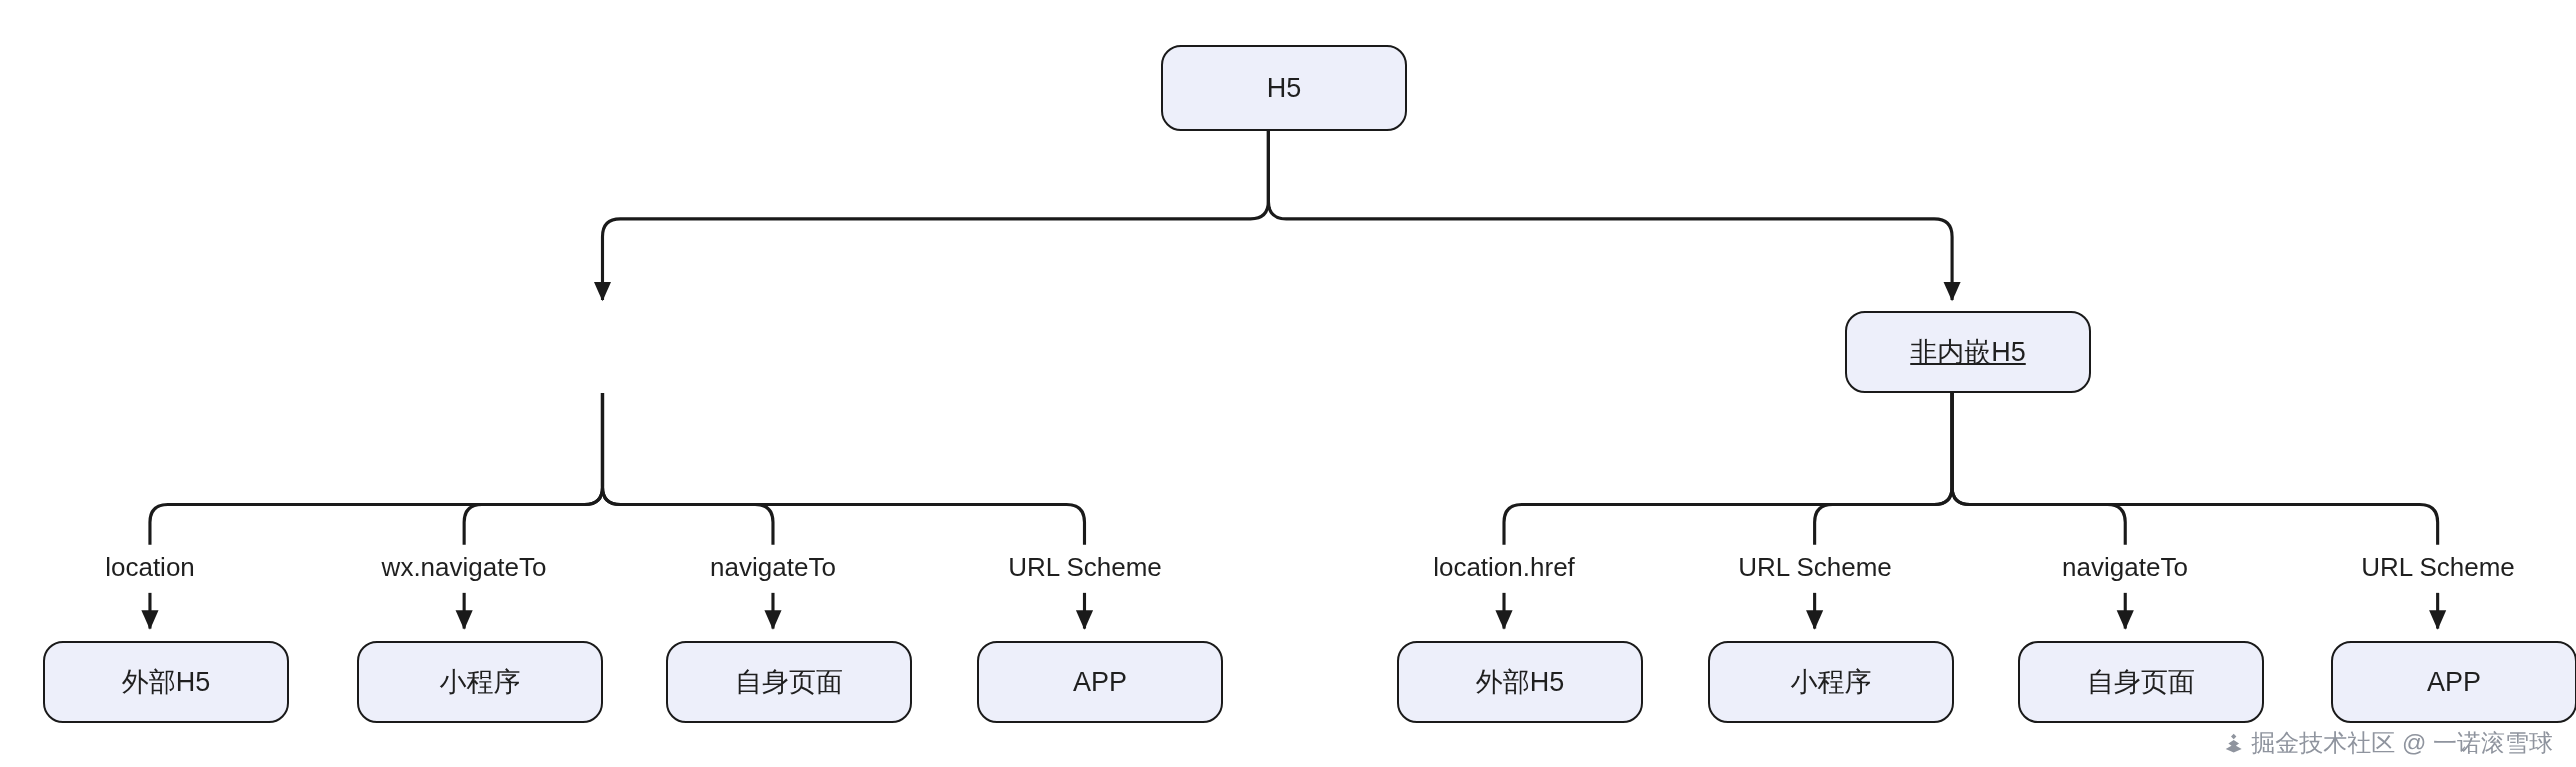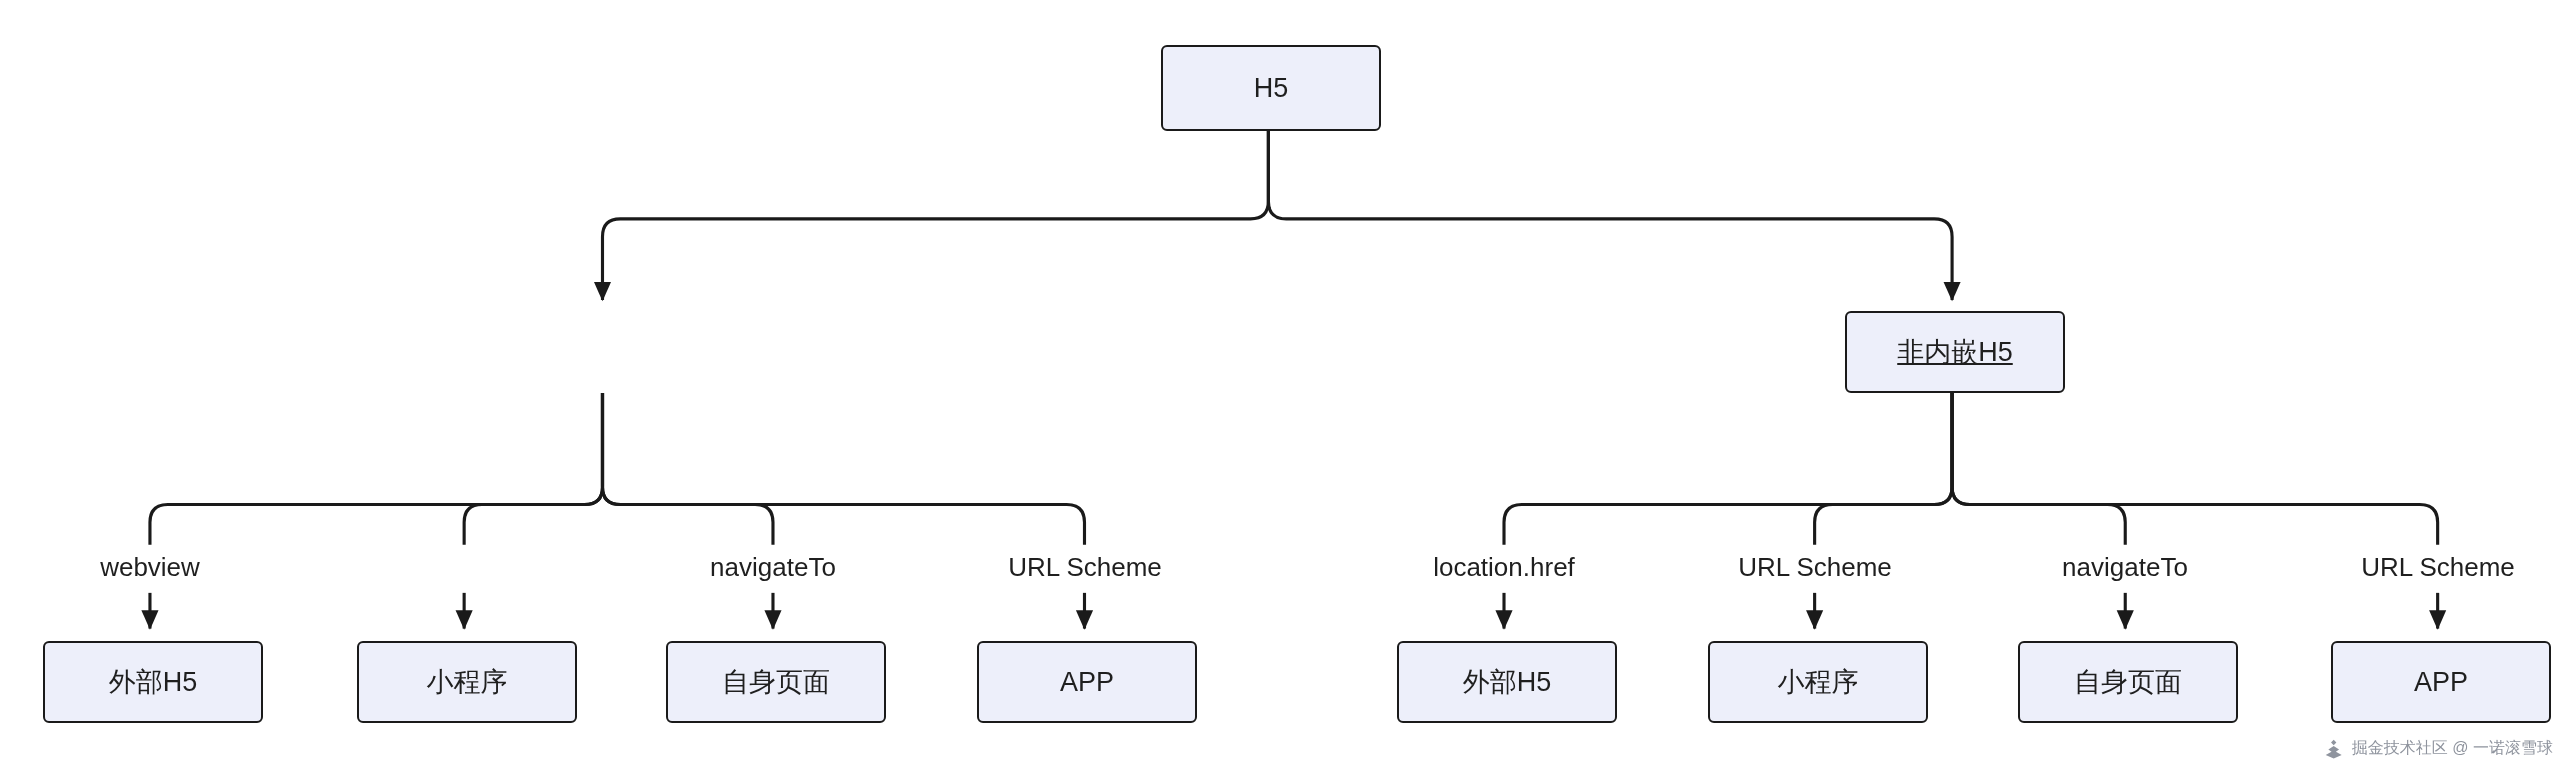--- a/index.html
+++ b/index.html
@@ -15,43 +15,43 @@
   body{
     width:2576px;height:768px;position:relative;overflow:hidden;
     background:var(--background);
     font-family:"Liberation Sans","DejaVu Sans",sans-serif;
     color:var(--text);
   }
   .stage{position:absolute;inset:0;}
   svg.connectors{position:absolute;left:0;top:0;pointer-events:none;}
   .node{
     position:absolute;
-    width:220px;height:82px;
+    width:246px;height:82px;
     background:var(--node-fill);
     border:2.7px solid var(--node-border);
-    border-radius:6px;
+    border-radius:20px;
     display:flex;align-items:center;justify-content:center;
     font-size:27px;
     color:var(--text);
   }
   .node.root{height:86px;}
   .edge-label{
     position:absolute;
     width:268px;height:39px;line-height:39px;
     text-align:center;
     font-size:26px;
     color:var(--text);
     background:var(--background);
   }
   .watermark{
     position:absolute;
     right:23px;bottom:9px;
     display:flex;align-items:center;gap:7.1px;
     color:var(--watermark);
-    font-size:16px;
+    font-size:24px;
   }
   .watermark .logo{
     width:21.4px;height:21.4px;display:inline-block;
   }
 </style>
 </head>
 <body>
 
 <div class="stage">
 
@@ -84,21 +84,22 @@
       <path d="M 2033 664 L 2033 704" marker-end="url(#arrow)"></path>
       <path d="M 2381 664 L 2381 704" marker-end="url(#arrow)"></path>
       <path d="M 2731 664 L 2731 704" marker-end="url(#arrow)"></path>
     </g>
   </svg>
 
   <div class="node root" style="left:1161px;top:45px;">H5</div>
 
   <div class="node" style="left:1845px;top:311px;text-decoration:underline;">非内嵌H5</div>
 
-  <div class="edge-label" style="left:16px;top:548px;">webview</div>
+  <div class="edge-label" style="left:16px;top:548px;">location</div>
+  <div class="edge-label" style="left:330px;top:548px;">wx.navigateTo</div>
   <div class="edge-label" style="left:639px;top:548px;">navigateTo</div>
   <div class="edge-label" style="left:951px;top:548px;">URL Scheme</div>
 
   <div class="edge-label" style="left:1370px;top:548px;">location.href</div>
   <div class="edge-label" style="left:1681px;top:548px;">URL Scheme</div>
   <div class="edge-label" style="left:1991px;top:548px;">navigateTo</div>
   <div class="edge-label" style="left:2304px;top:548px;">URL Scheme</div>
 
   <div class="node" style="left:43px;top:641px;">外部H5</div>
   <div class="node" style="left:357px;top:641px;">小程序</div>

